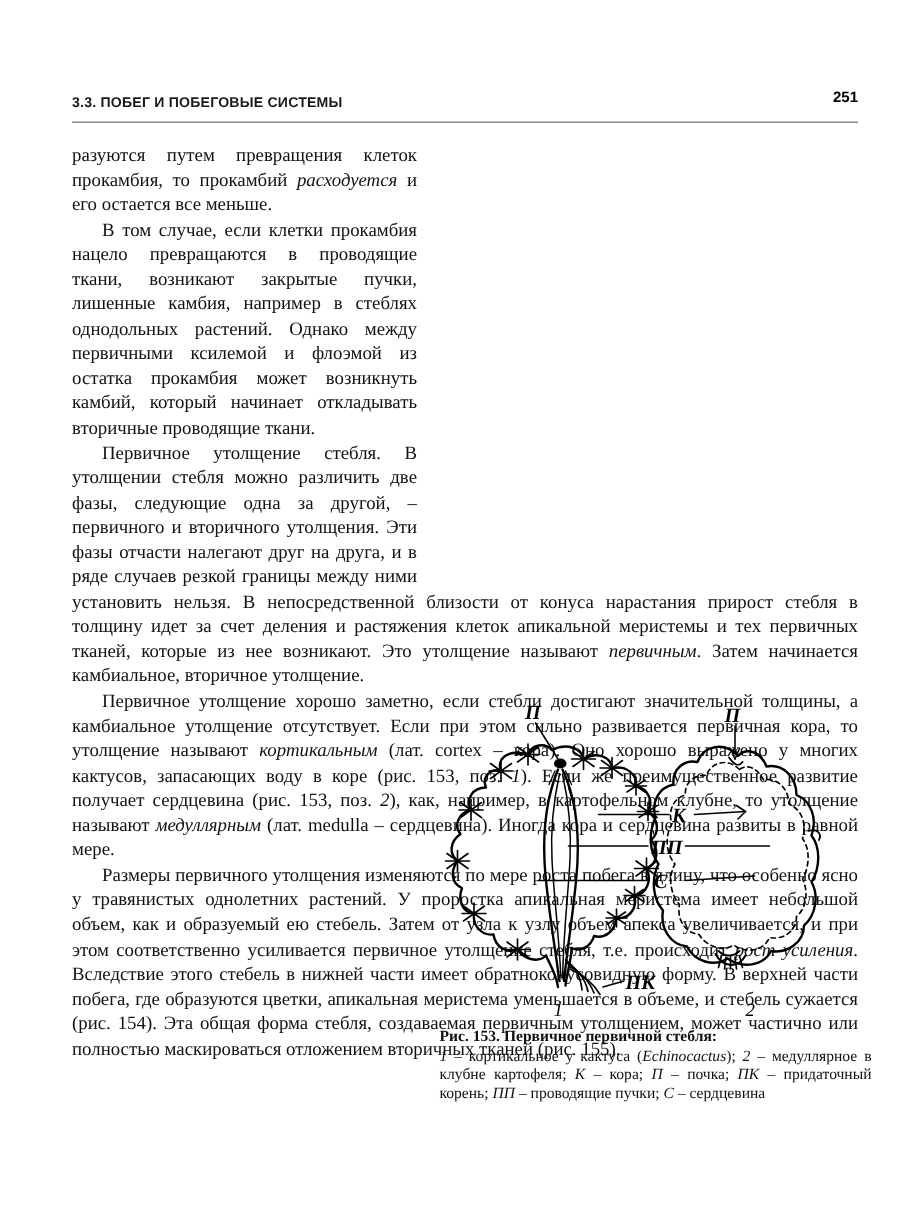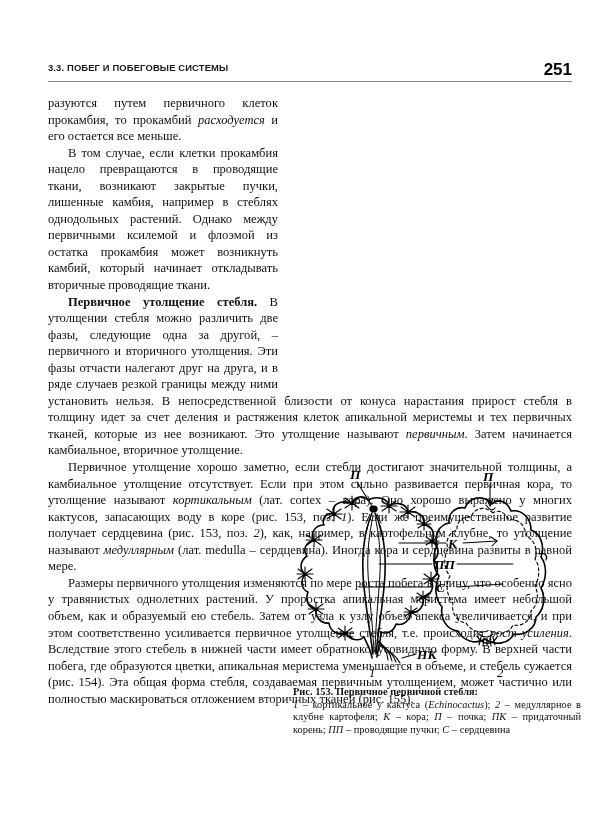--- a/index.html
+++ b/index.html
@@ -42,21 +42,21 @@
     font-weight: 600;
     letter-spacing: 0.15px;
     color: #1a1a1a;
     white-space: nowrap;
   }
   .runhead-page {
     position: absolute;
     right: 0;
     top: -2px;
     font-family: "Liberation Sans", "DejaVu Sans", sans-serif;
-    font-size: 17px;
+    font-size: 10px;
     font-weight: 700;
     color: #000;
   }
   .runhead-rule {
     position: absolute;
     left: 0;
     top: 19px;
     width: 524px;
     height: 1px;
     background: #8a8a8a;
@@ -78,21 +78,21 @@
   .body-col p {
     margin: 0;
     text-indent: 20px;
   }
   .body-col p.noindent {
     text-indent: 0;
   }
   .body-col i {
   }
   .body-col b {
-    font-weight: 700;
+    font-weight: 400;
   }
 
   
   .fig-float {
     float: right;
     width: 286px;
     height: 292px;
     margin-left: 8px;
     margin-top: 3px;
     shape-margin: 0;
@@ -131,21 +131,21 @@
 
   <div class="runhead">
     <div class="runhead-title">3.3. ПОБЕГ И ПОБЕГОВЫЕ СИСТЕМЫ</div>
     <div class="runhead-page">251</div>
     <div class="runhead-rule"></div>
   </div>
 
   <div class="body-col">
     <div class="fig-float"></div>
     <div id="paras">
-        <p class="noindent"><span>разуются путем первичного клеток прокамбия, то прокамбий </span><i>расходуется</i><span> и его остается все меньше.</span></p>
+        <p class="noindent"><span>разуются путем превращения клеток прокамбия, то прокамбий </span><i>расходуется</i><span> и его остается все меньше.</span></p>
         <p><span>В том случае, если клетки прокамбия нацело превращаются в проводящие ткани, возникают закрытые пучки, лишенные камбия, например в стеблях однодольных растений. Однако между первичными ксилемой и флоэмой из остатка прокамбия может возникнуть камбий, который начинает откладывать вторичные проводящие ткани.</span></p>
         <p><b>Первичное утолщение стебля.</b><span> В утолщении стебля можно различить две фазы, следующие одна за другой, – первичного и вторичного утолщения. Эти фазы отчасти налегают друг на друга, и в ряде случаев резкой границы между ними установить нельзя. В непосредственной близости от конуса нарастания прирост стебля в толщину идет за счет деления и растяжения клеток апикальной меристемы и тех первичных тканей, которые из нее возникают. Это утолщение называют </span><i>первичным</i><span>. Затем начинается камбиальное, вторичное утолщение.</span></p>
         <p><span>Первичное утолщение хорошо заметно, если стебли достигают значительной толщины, а камбиальное утолщение отсутствует. Если при этом сильно развивается первичная кора, то утолщение называют </span><i>кортикальным</i><span> (лат. cortex – кора). Оно хорошо выражено у многих кактусов, запасающих воду в коре (рис. 153, поз. </span><i>1</i><span>). Если же преимущественное развитие получает сердцевина (рис. 153, поз. </span><i>2</i><span>), как, например, в картофельном клубне, то утолщение называют </span><i>медуллярным</i><span> (лат. medulla – сердцевина). Иногда кора и сердцевина развиты в равной мере.</span></p>
         <p><span>Размеры первичного утолщения изменяются по мере роста побега в длину, что особенно ясно у травянистых однолетних растений. У проростка апикальная меристема имеет небольшой объем, как и образуемый ею стебель. Затем от узла к узлу объем апекса увеличивается, и при этом соответственно усиливается первичное утолщение стебля, т.е. происходит </span><i>рост усиления</i><span>. Вследствие этого стебель в нижней части имеет обратноконусовидную форму. В верхней части побега, где образуются цветки, апикальная меристема уменьшается в объеме, и стебель сужается (рис. 154). Эта общая форма стебля, создаваемая первичным утолщением, может частично или полностью маскироваться отложением вторичных тканей (рис. 155).</span></p>
       </div>
   </div>
 
   <div class="figure">
 
     <svg width="288" height="215" viewBox="0 0 288 215">

